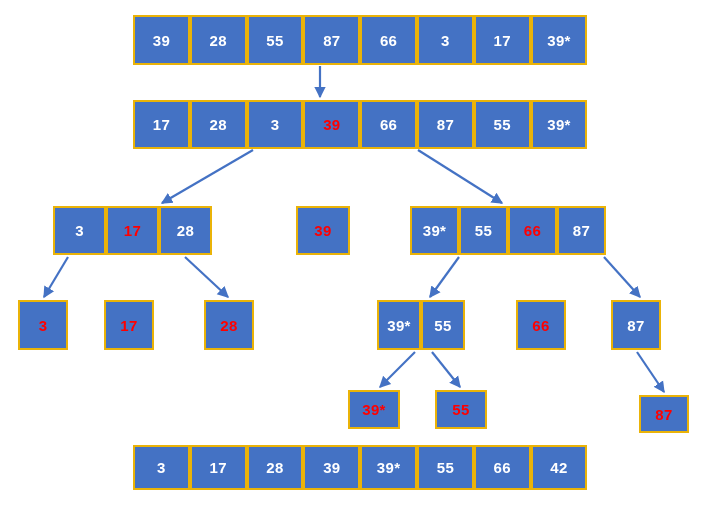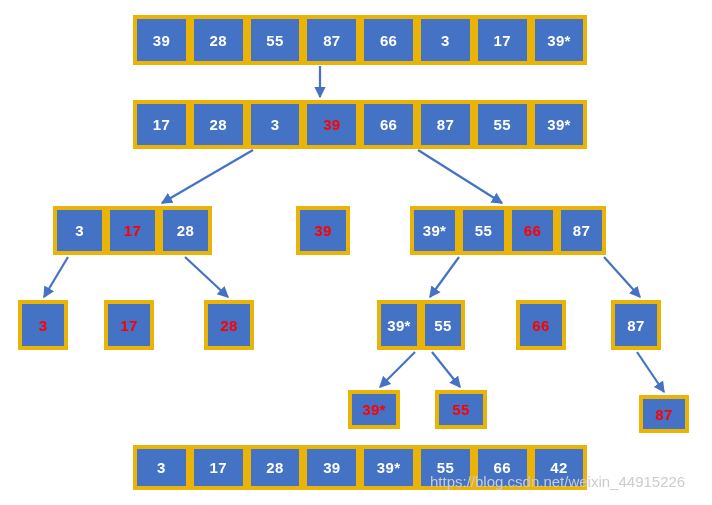--- a/index.html
+++ b/index.html
@@ -17,21 +17,21 @@
   #diagram {
     position: absolute;
     left: 0; top: 0;
     width: 712px;
     height: 505px;
   }
   .cell {
     position: absolute;
     box-sizing: border-box;
     background: #4472C4;
-    border: 4px solid #eab308;
+    border: 2px solid #eab308;
     color: #ffffff;
     font-size: 15px;
     font-weight: bold;
     display: flex;
     align-items: center;
     justify-content: center;
     letter-spacing: 0.3px;
     user-select: none;
   }
   .cell.red { color: #FF0000; }
@@ -143,14 +143,13 @@
         <div class="cell" style="left: 133px; top: 445px; width: 56.8px; height: 45px;">3</div>
         <div class="cell" style="left: 189.8px; top: 445px; width: 56.8px; height: 45px;">17</div>
         <div class="cell" style="left: 246.6px; top: 445px; width: 56.8px; height: 45px;">28</div>
         <div class="cell" style="left: 303.4px; top: 445px; width: 56.8px; height: 45px;">39</div>
         <div class="cell" style="left: 360.2px; top: 445px; width: 56.8px; height: 45px;">39*</div>
         <div class="cell" style="left: 417px; top: 445px; width: 56.8px; height: 45px;">55</div>
         <div class="cell" style="left: 473.8px; top: 445px; width: 56.8px; height: 45px;">66</div>
         <div class="cell" style="left: 530.6px; top: 445px; width: 56.8px; height: 45px;">42</div>
       </div>
     </div>
-  <div id="watermark">https://blog.csdn.net/weixin_44915226</div>
 </div>
 
 </body></html>

